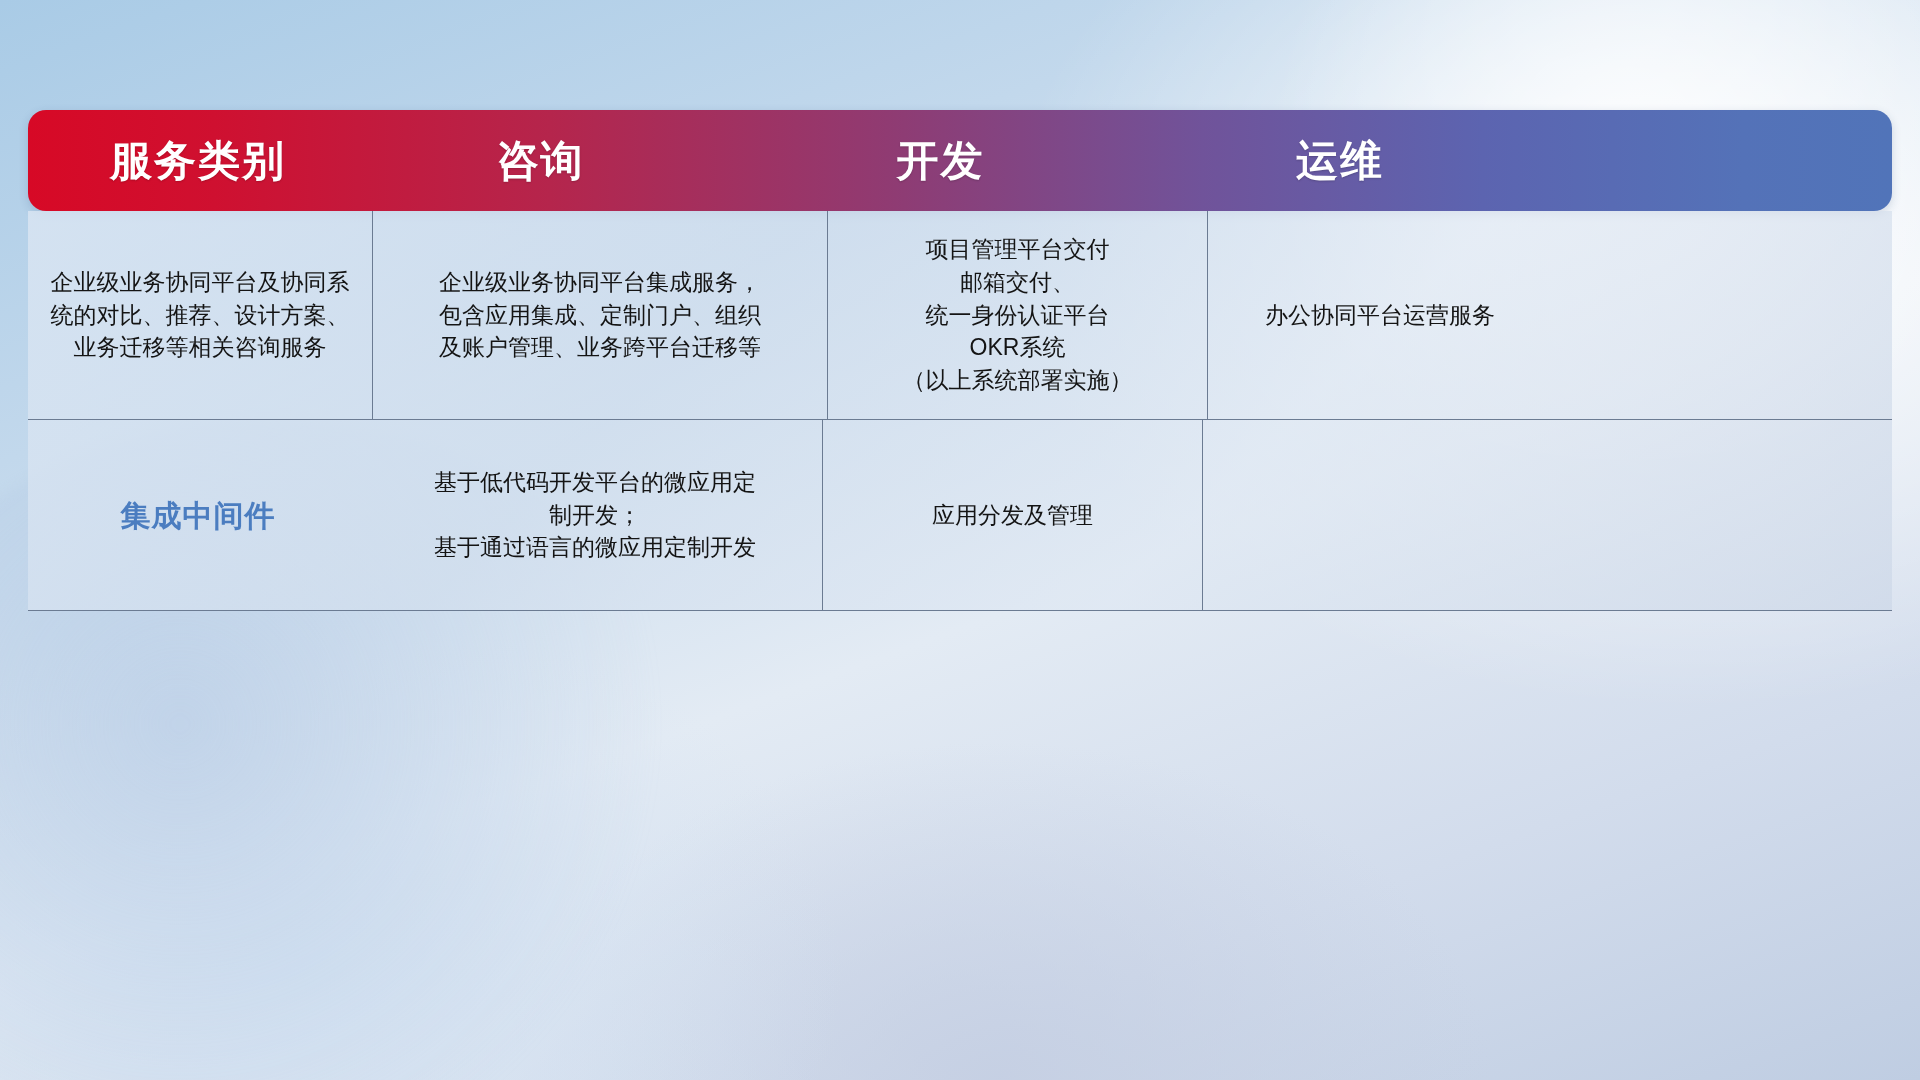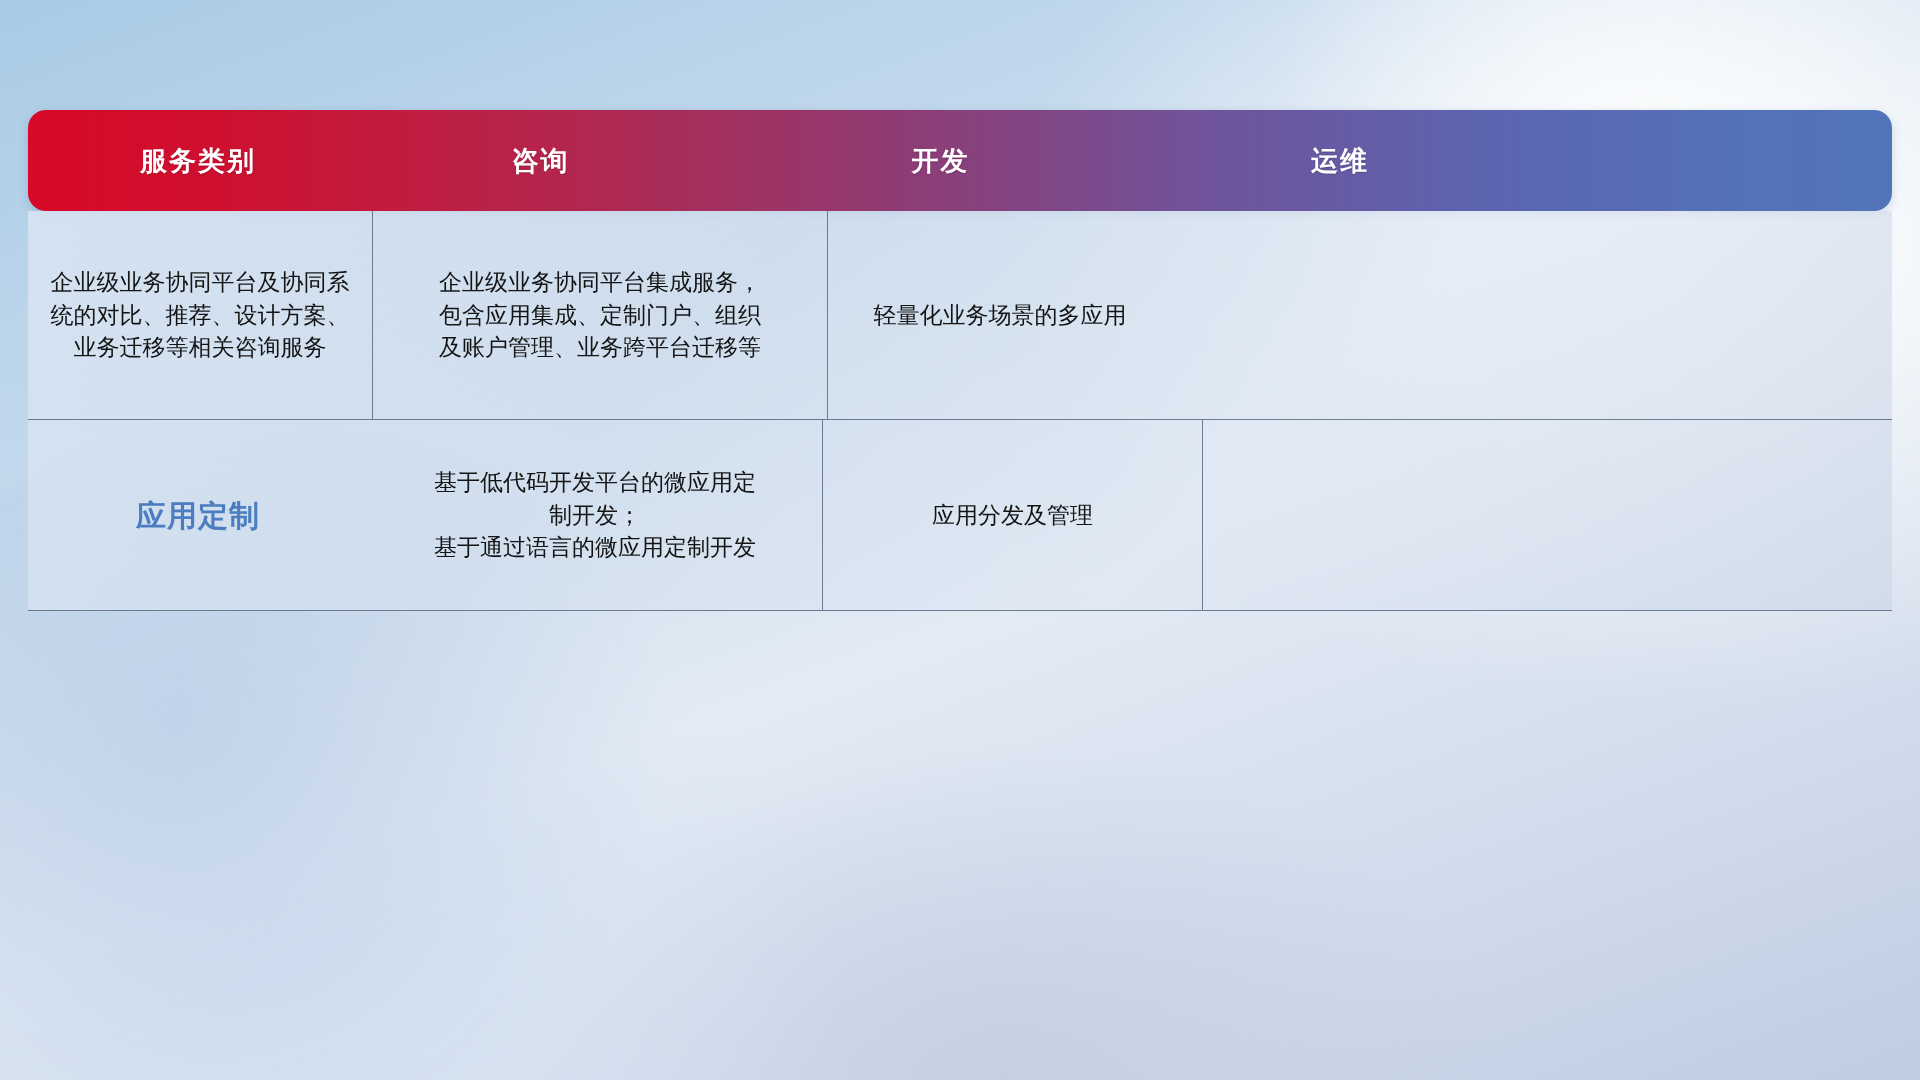--- a/index.html
+++ b/index.html
@@ -68,21 +68,21 @@
         #5c64b0 78%,
         #5472b8 92%,
         #5174b9 100%);
     box-shadow: 0 3px 10px rgba(40,60,110,0.18);
     display: flex;
     align-items: center;
     overflow: hidden;
   }
   .hcell {
     color: #ffffff;
-    font-size: 27px;
+    font-size: 42px;
     font-weight: bold;
     letter-spacing: 2px;
     text-align: center;
     white-space: nowrap;
     text-shadow: 0 1px 2px rgba(0,0,0,0.18);
   }
   .col-0 { width: 340px; }
   .col-1 { width: 345px; }
   .col-2 { width: 455px; }
   .col-3 { width: 380px; }
@@ -151,26 +151,31 @@
 
   <div id="body-wrap">
 
     <div class="trow r0">
       <div class="tcell col-1">企业级业务协同平台及协同系
 统的对比、推荐、设计方案、
 业务迁移等相关咨询服务</div>
       <div class="tcell col-2">企业级业务协同平台集成服务，
 包含应用集成、定制门户、组织
 及账户管理、业务跨平台迁移等</div>
-      <div class="tcell col-4">轻量化业务场景的多应用</div>
+      <div class="tcell col-3">项目管理平台交付
+邮箱交付、
+统一身份认证平台
+OKR系统
+（以上系统部署实施）</div>
+      <div class="tcell col-4">办公协同平台运营服务</div>
     </div>
 
 
     <div class="trow r2">
-      <div class="tcell rowlabel col-0">应用定制</div>
+      <div class="tcell rowlabel col-0">集成中间件</div>
       <div class="tcell col-2">基于低代码开发平台的微应用定
 制开发；
 基于通过语言的微应用定制开发</div>
       <div class="tcell col-3">应用分发及管理</div>
       <div class="tcell col-4"></div>
     </div>
 
   </div>
 </div>
 

